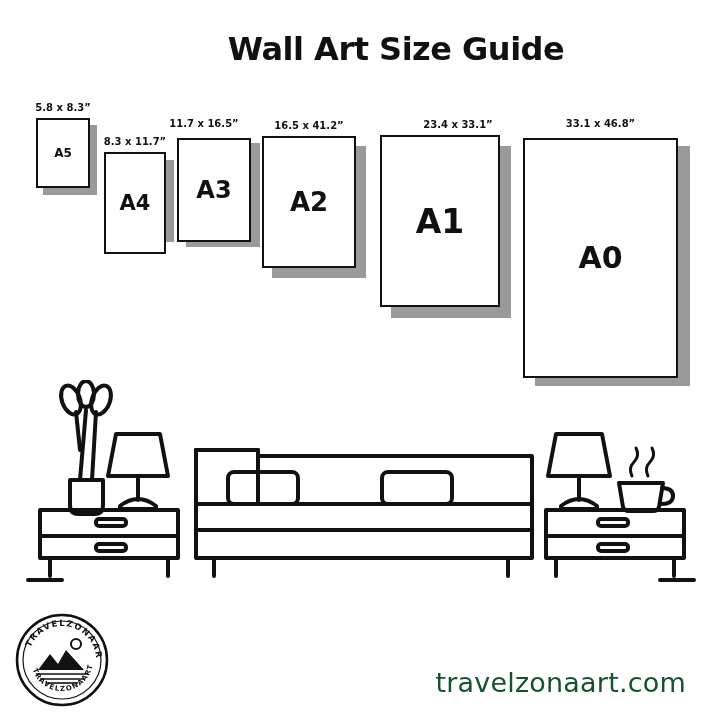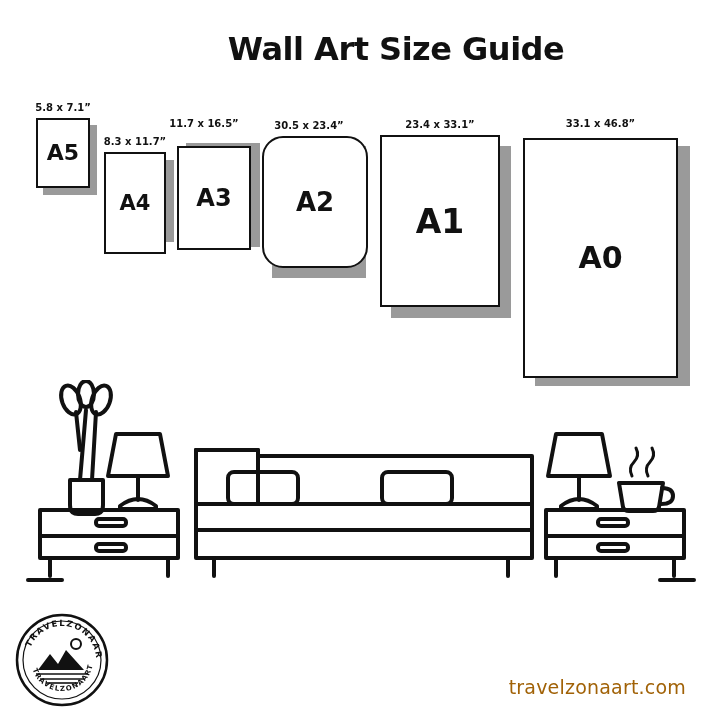--- a/index.html
+++ b/index.html
@@ -81,22 +81,22 @@
     top: 380px;
     width: 720px;
     height: 230px;
   }
 
   
   #site-url {
     position: absolute;
     right: 34px;
     bottom: 22px;
-    font-size: 19px;
-    color: #a16207;
+    font-size: 27px;
+    color: #14532d;
     letter-spacing: 0.2px;
     margin-left: 12px;
   }
   #logo {
     position: absolute;
     left: 14px;
     bottom: 12px;
     width: 96px;
     height: 96px;
   }
@@ -104,52 +104,52 @@
 </head>
 <body>
 
 <div id="page">
 
   <div id="title">Wall Art Size Guide</div>
 
   <div id="frames">
 
     <div class="frame-group" style="left:36px; top:118px; width:54px; height:70px;">
-      <div class="frame-dim" style="top:-16px;">5.8 x 7.1”</div>
+      <div class="frame-dim" style="top:-16px;">5.8 x 8.3”</div>
       <div class="frame-shadow" style="left:7px; top:7px; width:54px; height:70px;"></div>
       <div class="frame-box" style="left:0; top:0; width:54px; height:70px;">
-        <span class="frame-label" style="font-size:22px;">A5</span>
+        <span class="frame-label" style="font-size:12px;">A5</span>
       </div>
     </div>
 
     <div class="frame-group" style="left:104px; top:130px; width:62px; height:82px;margin-top:22px;">
       <div class="frame-dim" style="top:-16px;">8.3 x 11.7”</div>
       <div class="frame-shadow" style="left:8px; top:8px; width:62px; height:82px;"></div>
       <div class="frame-box" style="left:0; top:0; width:62px; height:102px;">
         <span class="frame-label" style="font-size:21px;">A4</span>
       </div>
     </div>
 
     <div class="frame-group" style="left:177px; top:134px; width:54px; height:104px;">
       <div class="frame-dim" style="top:-16px;">11.7 x 16.5”</div>
       <div class="frame-shadow" style="left:9px; top:9px; width:74px; height:104px;"></div>
-      <div class="frame-box" style="left:0; top:12px; width:74px; height:104px;">
+      <div class="frame-box" style="left:0; top:4px; width:74px; height:104px;">
         <span class="frame-label" style="font-size:24px;">A3</span>
       </div>
     </div>
 
     <div class="frame-group" style="left:262px; top:136px; width:94px; height:132px;">
-      <div class="frame-dim" style="top:-16px;">30.5 x 23.4”</div>
+      <div class="frame-dim" style="top:-16px;">16.5 x 41.2”</div>
       <div class="frame-shadow" style="left:10px; top:10px; width:94px; height:132px;"></div>
-      <div class="frame-box" style="left:0; top:0; width:106px; height:132px;border-radius:21px;">
+      <div class="frame-box" style="left:0; top:0; width:94px; height:132px;">
         <span class="frame-label" style="font-size:26px;">A2</span>
       </div>
     </div>
 
-    <div class="frame-group" style="left:380px; top:135px; width:120px; height:172px;">
+    <div class="frame-group" style="left:380px; top:135px; width:120px; height:172px;padding-left:36px;">
       <div class="frame-dim" style="top:-16px;">23.4 x 33.1”</div>
       <div class="frame-shadow" style="left:11px; top:11px; width:120px; height:172px;"></div>
       <div class="frame-box" style="left:0; top:0; width:120px; height:172px;">
         <span class="frame-label" style="font-size:33px;">A1</span>
       </div>
     </div>
 
     <div class="frame-group" style="left:523px; top:134px; width:155px; height:214px;">
       <div class="frame-dim" style="top:-16px;">33.1 x 46.8”</div>
       <div class="frame-shadow" style="left:12px; top:12px; width:155px; height:240px;"></div>

